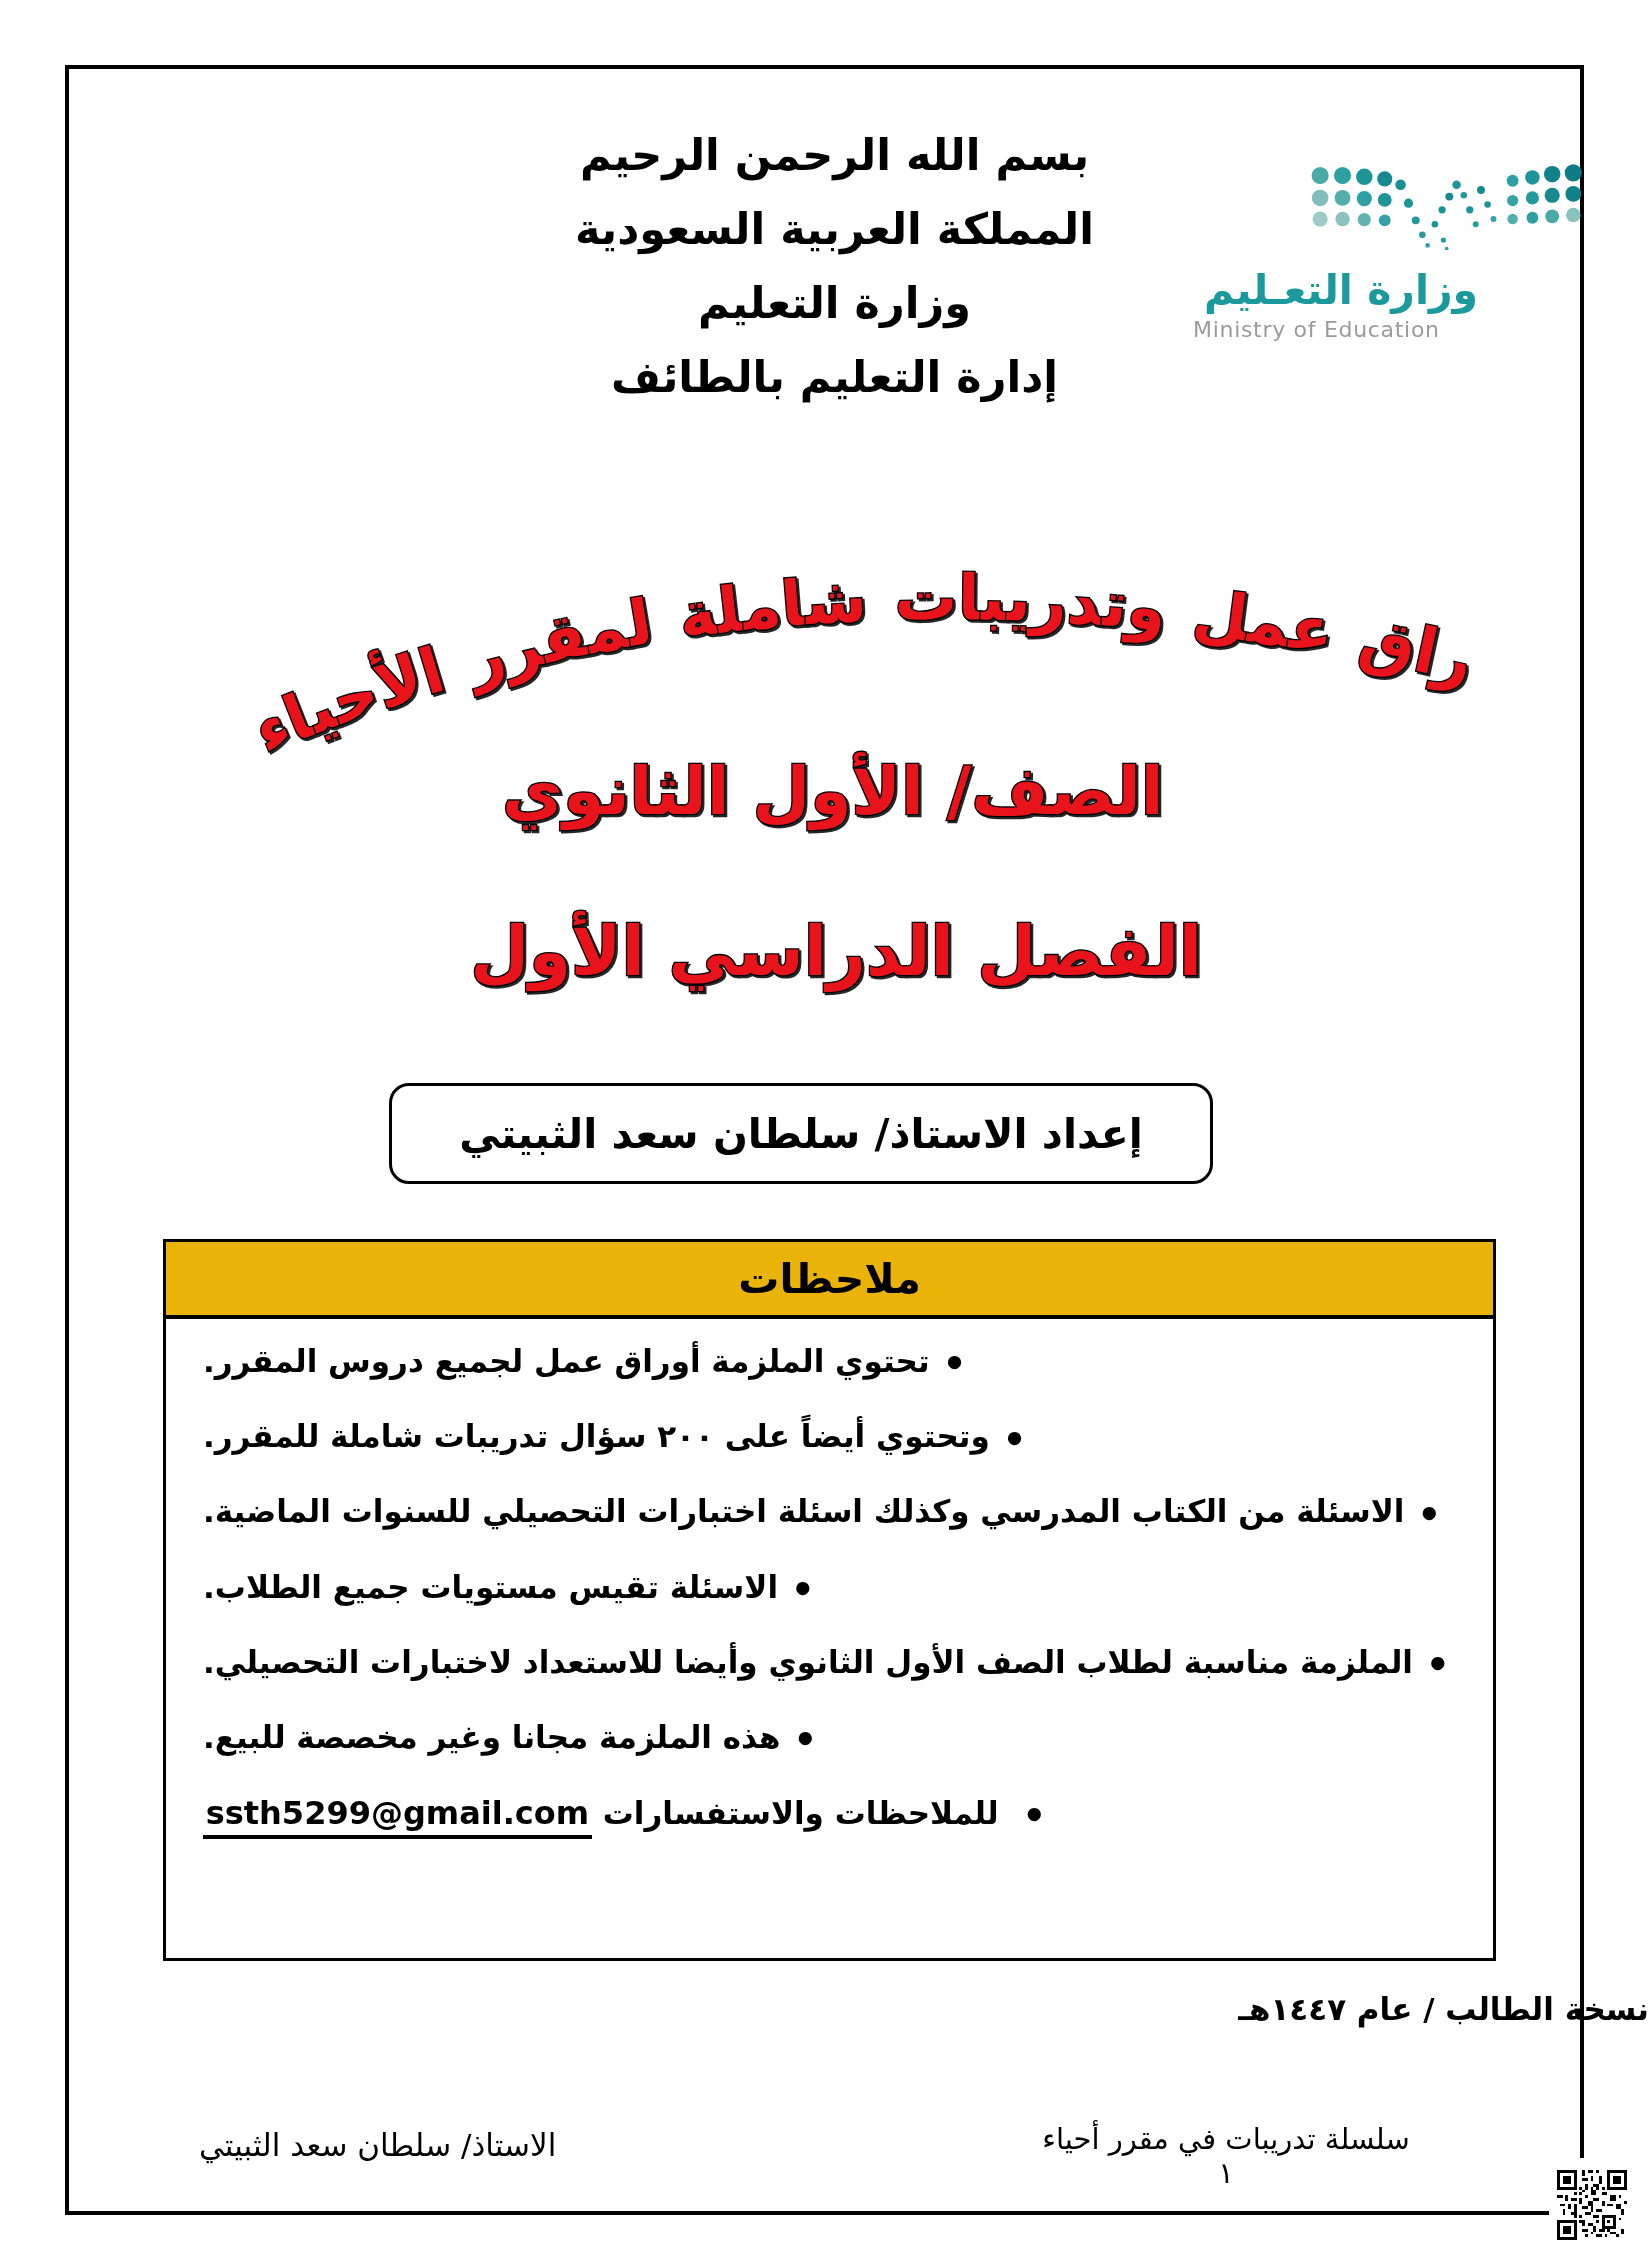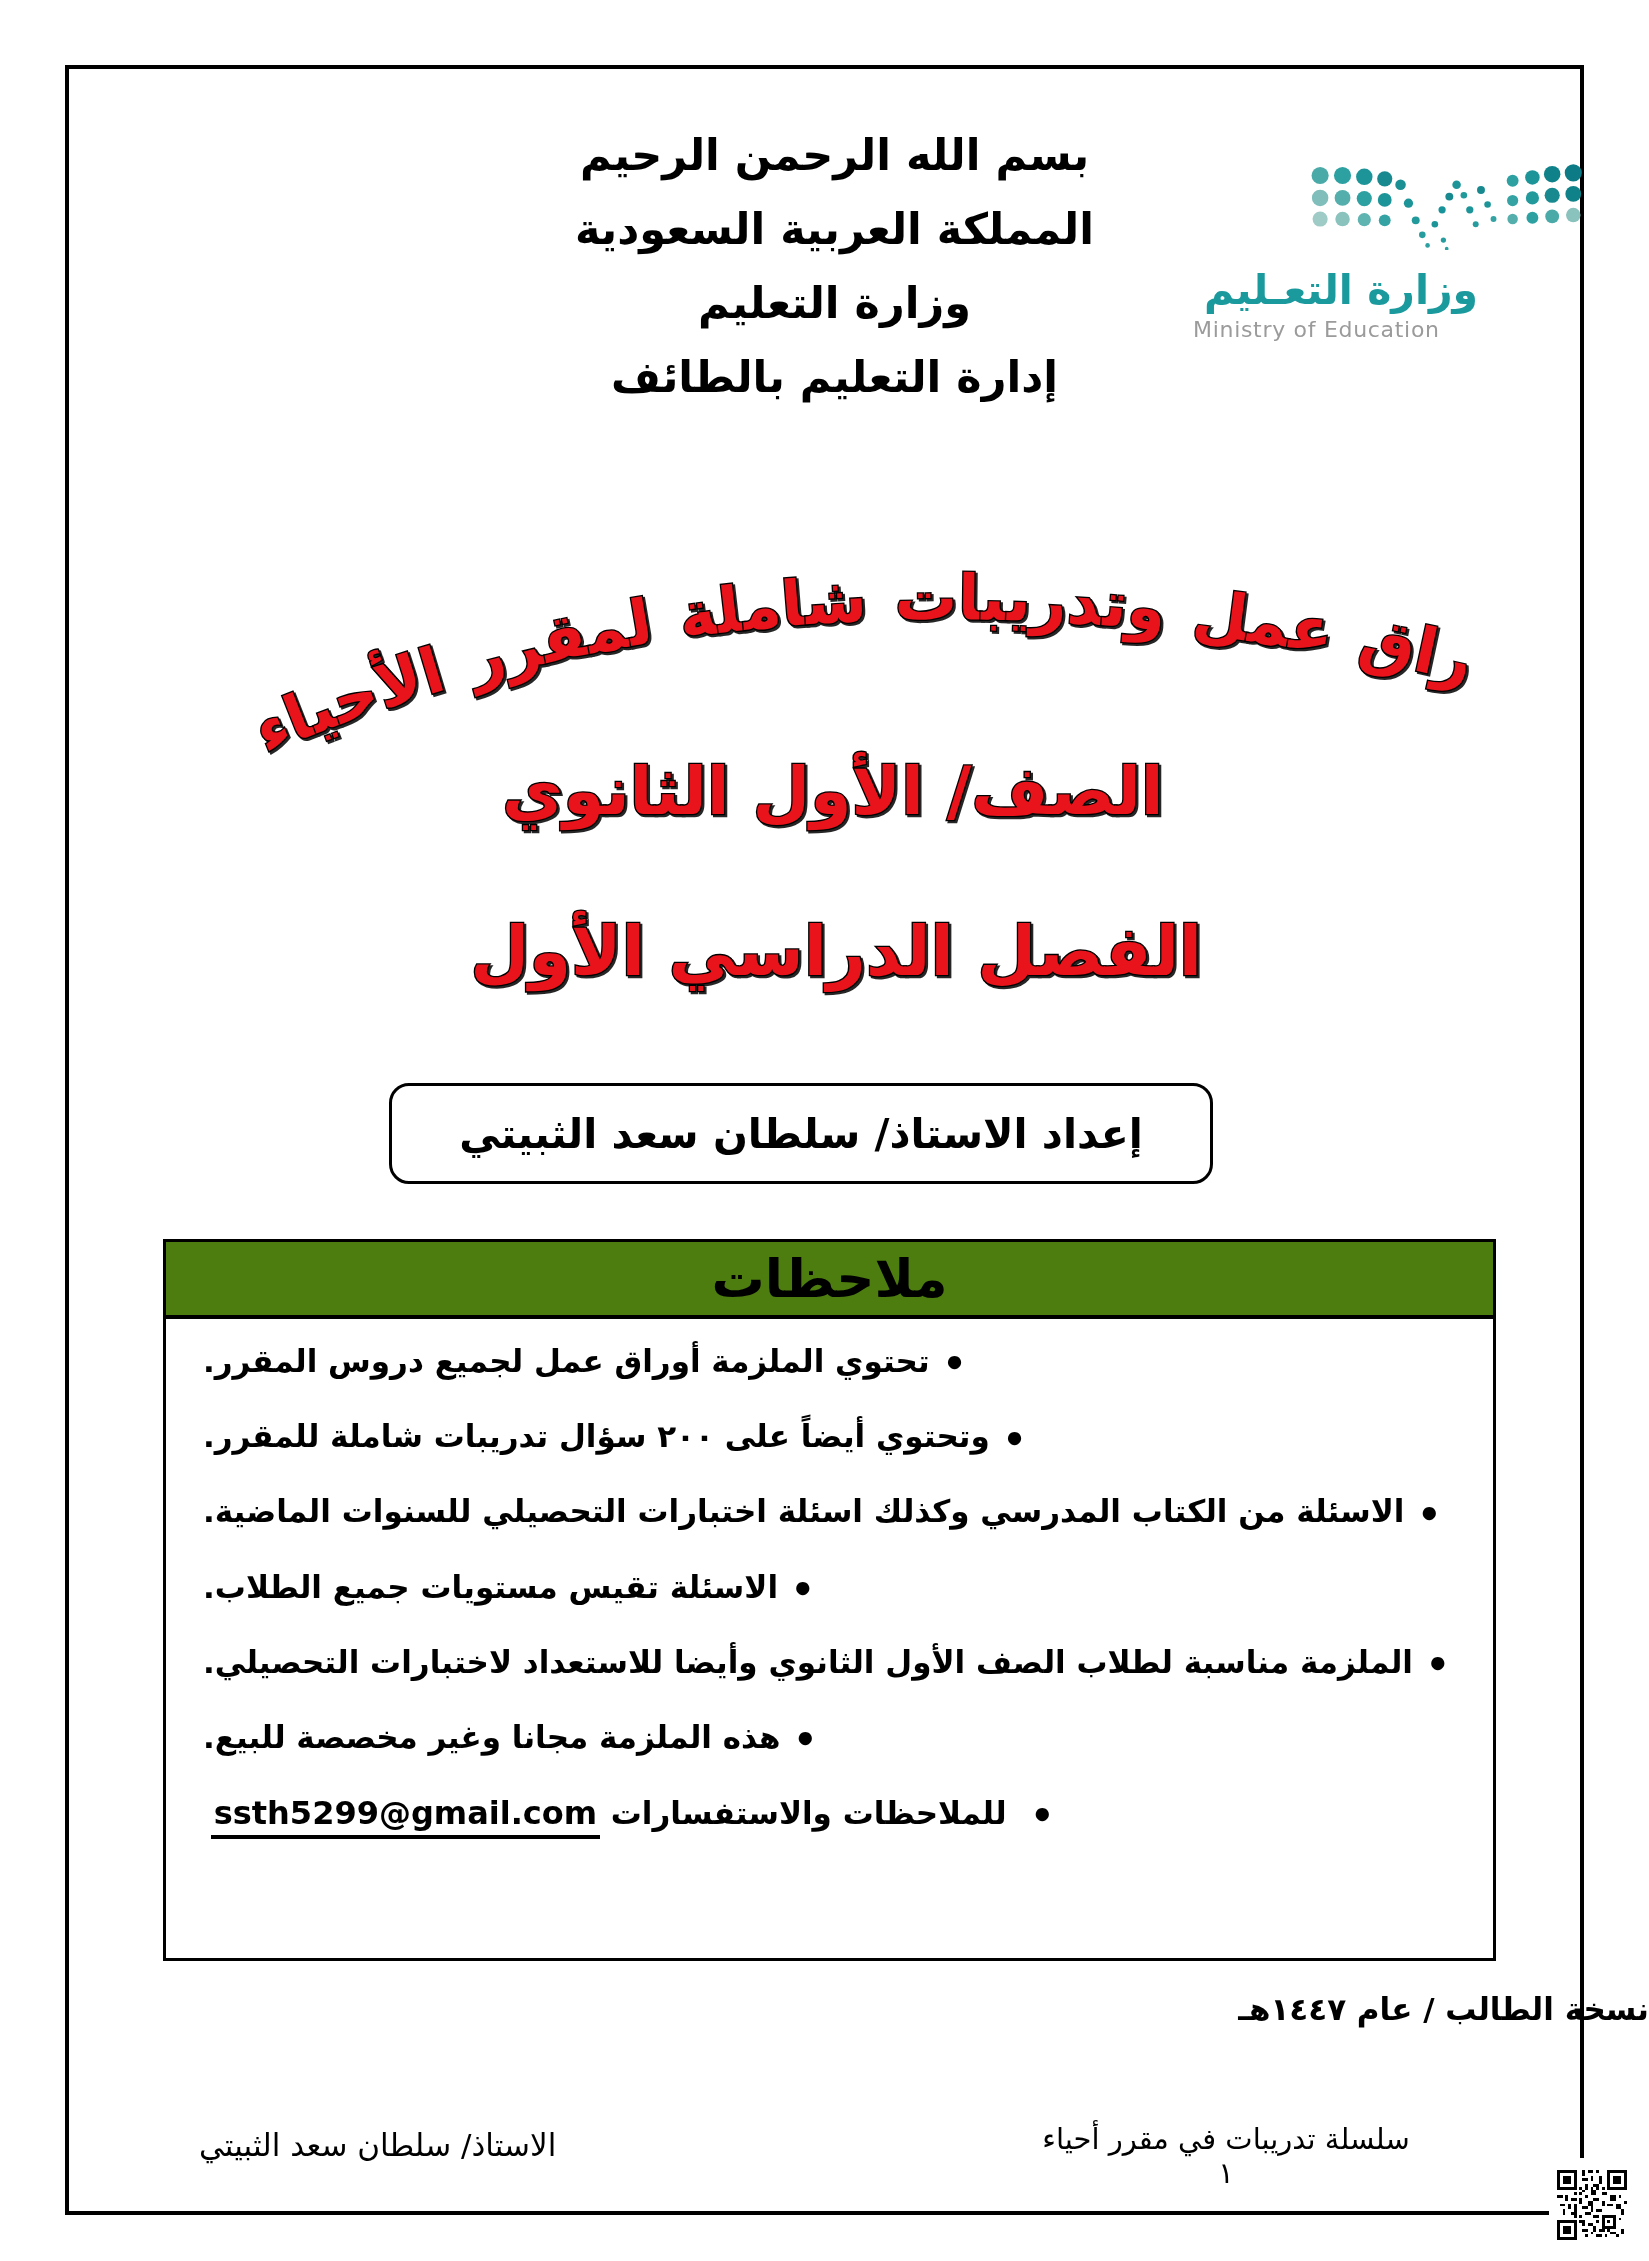--- a/index.html
+++ b/index.html
@@ -35,34 +35,34 @@
     border:3.3px solid #000; border-radius:20px; box-sizing:border-box;
     display:flex; align-items:center; justify-content:center;
     font-size:41px; font-weight:700;
   }
   
   .notes-box {
     position:absolute; left:163px; top:1239px; width:1333px; height:722px;
     border:3.3px solid #000; box-sizing:border-box; background:#fff;
   }
   .notes-header {
-    height:73px; background:#4d7c0f; border-bottom:4.7px solid #000;
+    height:73px; background:#eab308; border-bottom:4.7px solid #000;
     display:flex; align-items:center; justify-content:center;
-    font-size:53px; font-weight:700;
+    font-size:41px; font-weight:700;
   }
   .notes-list { margin:0 37px; padding:0; list-style:none;
     font-size:31px; font-weight:700; }
   .notes-list li { margin:0 0 38px 0; line-height:1.2; text-align:left; }
   .notes-list li:first-child { margin-top:24px; }
   .notes-list li::before {
     content:"●"; display:inline-block; font-size:17.3px; vertical-align:4.7px; margin-left:17.3px;
   }
   .email {
     display:inline-block; direction:ltr; font-weight:700; font-size:32px;
-    border-bottom:4.7px solid #000; padding:0 2.7px 2.7px 2.7px;margin-left:8px;
+    border-bottom:4.7px solid #000; padding:0 2.7px 2.7px 2.7px;
   }
   
   .version-line {
     position:absolute; left:0; top:1991px; width:1649px; text-align:right;
     font-size:31px; font-weight:700;
   }
   .footer-author { position:absolute; left:199px; top:2127px; font-size:31px; }
   .footer-series { position:absolute; left:1040px; top:2122px; width:372px; text-align:center; font-size:29px; }
   
   .qr-wrap {

